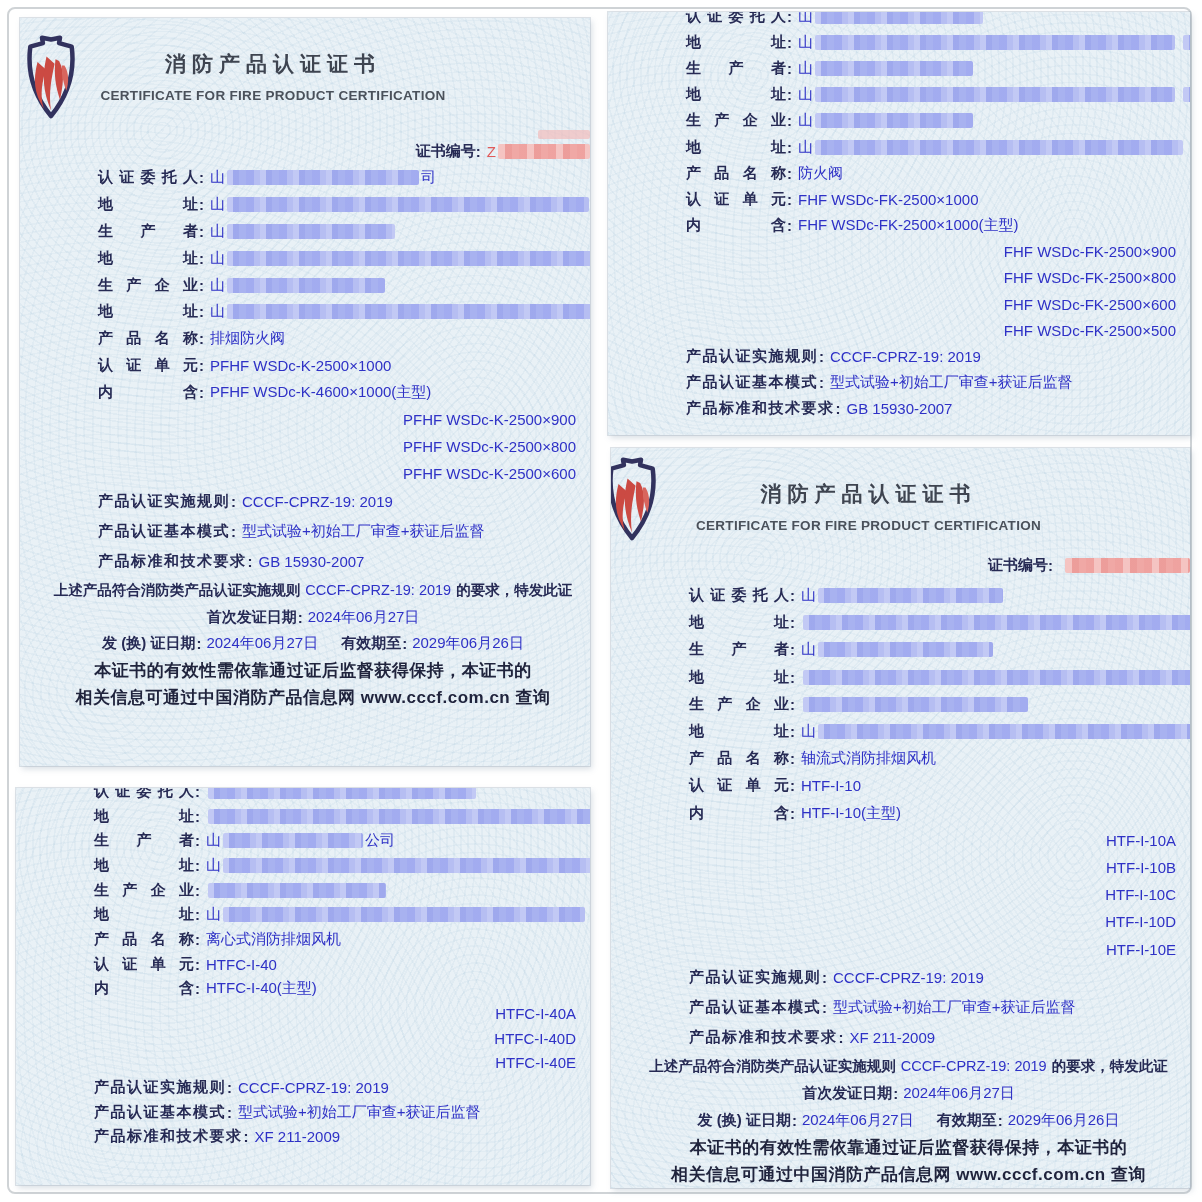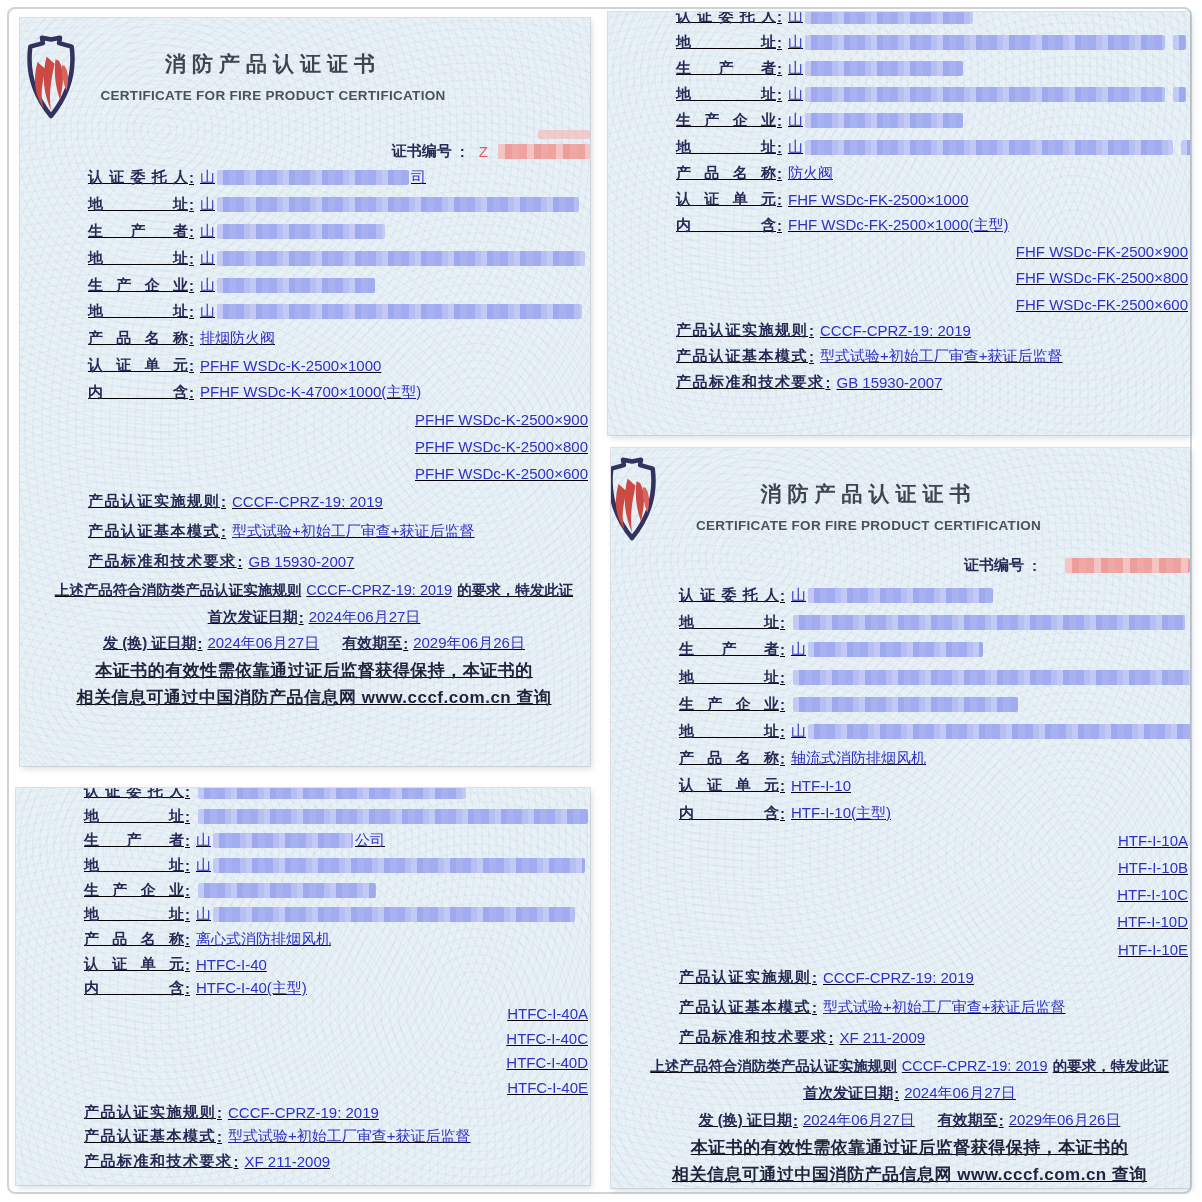--- a/index.html
+++ b/index.html
@@ -28,28 +28,28 @@
   #p4{left:611px;top:448px;width:579px;height:740px;}
 
   .logo{position:absolute;}
   #p1 .logo{left:4px;top:16px;}
   #p4 .logo{left:-6px;top:8px;}
 
   .headings{position:absolute;top:32px;left:0;right:0;text-align:center;transform:translateX(-32px);}
   .cn-title{font-size:21px;letter-spacing:6px;font-weight:700;color:#3e4450;}
   .en-title{font-size:13.5px;letter-spacing:.3px;color:#4a515b;font-weight:600;margin-top:10px;}
 
-  .certno{position:absolute;right:0;display:flex;align-items:center;font-size:15px;white-space:nowrap;gap:8px;}
+  .certno{position:absolute;right:0;display:flex;align-items:center;font-size:15px;white-space:nowrap;}
   #p1 .certno{top:124px;}
   #p4 .certno{top:108px;}
   .certno .lab{color:var(--lab);font-weight:600;}
   .certno .zfrag{color:#e05a5a;margin-left:6px;min-width:4px;}
   .red-frag{position:absolute;top:-12px;right:0;width:52px;height:9px;background:#f3b9b7;opacity:.65;border-radius:2px;}
 
-  .rows{position:absolute;left:6px;right:0;padding:0 2px 0 62px;text-decoration:underline;}
+  .rows{position:absolute;left:16px;right:0;padding:0 14px 0 62px;}
   #p1 .rows{top:146px;--rh:26.9px;}
   #p2 .rows{top:-9px;--rh:24.7px;}
   #p3 .rows{top:-9px;--rh:26.2px;}
   #p4 .rows{top:134px;--rh:27.2px;}
 
   .row{display:flex;align-items:center;white-space:nowrap;height:var(--rh);font-size:15px;}
   .row.lg{height:30px;}
   .row.cont{padding-left:110px;justify-content:flex-end;}
   .row.c{justify-content:center;margin-left:-62px;margin-right:-14px;text-align:left;}
   .lbl{display:inline-block;width:100px;text-align:justify;text-align-last:justify;color:var(--lab);font-weight:600;flex:none;}
@@ -158,21 +158,21 @@
       <span class="val">排烟防火阀</span>
     </div>
     <div class="row">
       <span class="lbl">认证单元</span>
         <span class="cl">:</span>
       <span class="val">PFHF WSDc-K-2500×1000</span>
     </div>
     <div class="row">
       <span class="lbl">内含</span>
         <span class="cl">:</span>
-      <span class="val">PFHF WSDc-K-4700×1000(主型)</span>
+      <span class="val">PFHF WSDc-K-4600×1000(主型)</span>
     </div>
     <div class="row cont">
         <span class="val">PFHF WSDc-K-2500×900</span>
       </div>
     <div class="row cont">
         <span class="val">PFHF WSDc-K-2500×800</span>
       </div>
     <div class="row cont">
         <span class="val">PFHF WSDc-K-2500×600</span>
       </div>
@@ -278,23 +278,20 @@
     </div>
     <div class="row">
       <span class="lbl">内含</span>
         <span class="cl">:</span>
       <span class="val">HTFC-I-40(主型)</span>
     </div>
     <div class="row cont">
         <span class="val">HTFC-I-40A</span>
       </div>
     <div class="row cont">
-        <span class="val">HTFC-I-40C</span>
-      </div>
-    <div class="row cont">
         <span class="val">HTFC-I-40D</span>
       </div>
     <div class="row cont">
         <span class="val">HTFC-I-40E</span>
       </div>
     <div class="row">
       <span class="lbl-long">产品认证实施规则</span>
         <span class="cl">:</span>
       <span class="val">CCCF-CPRZ-19: 2019</span>
     </div>
@@ -380,20 +377,23 @@
       <span class="val">FHF WSDc-FK-2500×1000(主型)</span>
     </div>
     <div class="row cont">
         <span class="val">FHF WSDc-FK-2500×900</span>
       </div>
     <div class="row cont">
         <span class="val">FHF WSDc-FK-2500×800</span>
       </div>
     <div class="row cont">
         <span class="val">FHF WSDc-FK-2500×600</span>
+      </div>
+    <div class="row cont">
+        <span class="val">FHF WSDc-FK-2500×500</span>
       </div>
     <div class="row">
       <span class="lbl-long">产品认证实施规则</span>
         <span class="cl">:</span>
       <span class="val">CCCF-CPRZ-19: 2019</span>
     </div>
     <div class="row">
       <span class="lbl-long">产品认证基本模式</span>
         <span class="cl">:</span>
       <span class="val">型式试验+初始工厂审查+获证后监督</span>

